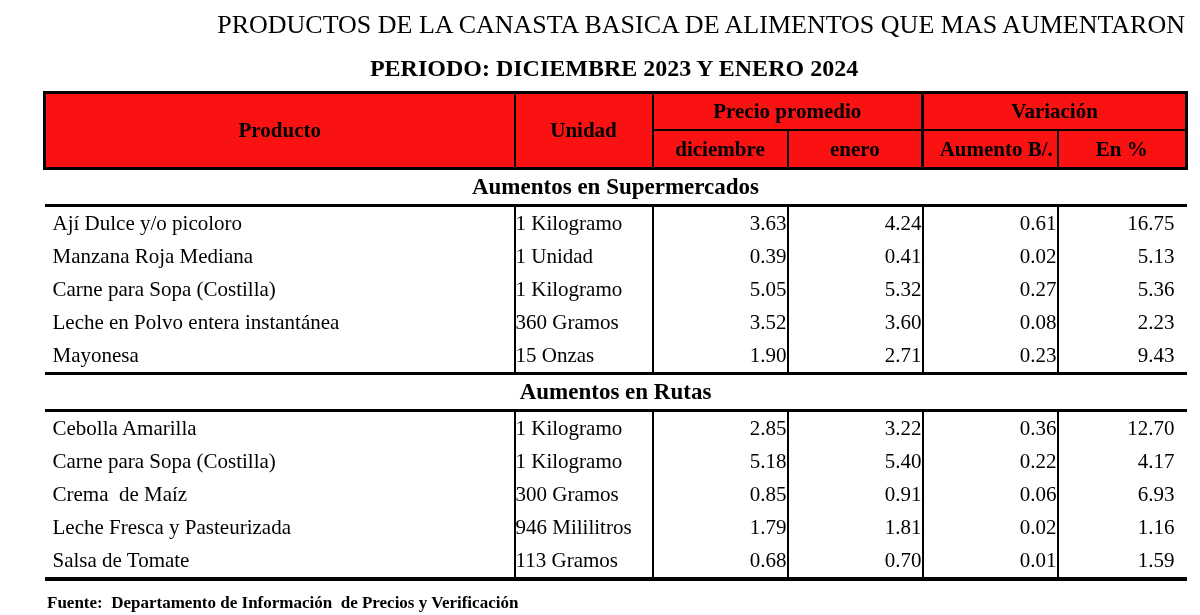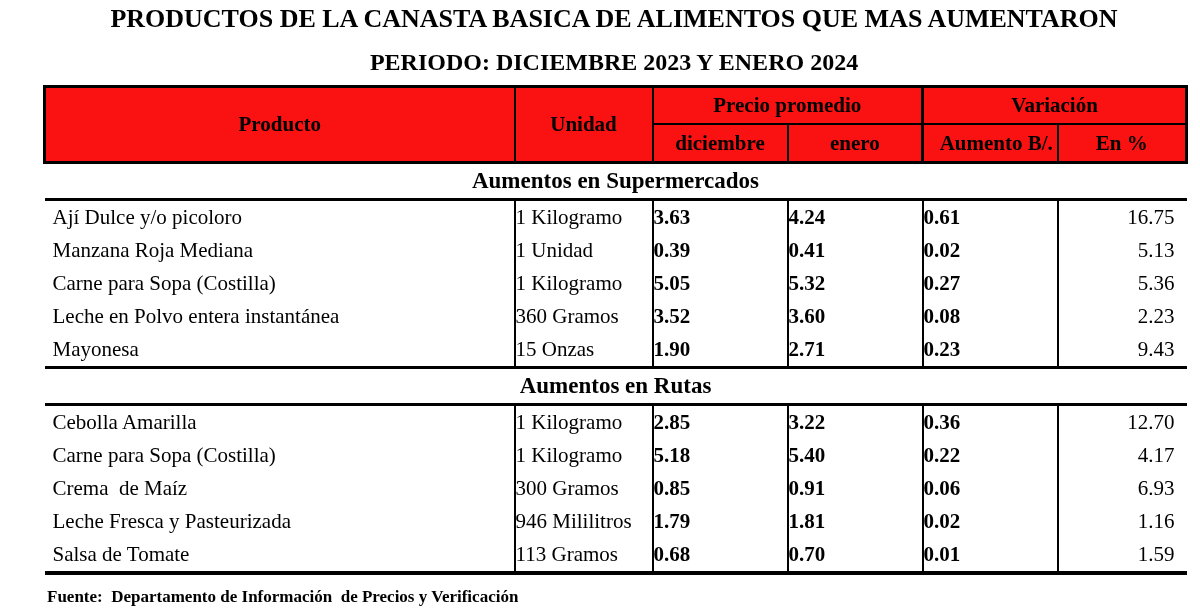--- a/index.html
+++ b/index.html
@@ -14,24 +14,24 @@
     color: #000000;
     overflow: hidden;
   }
   .doc {
     position: absolute;
     left: 43px;
     top: 0;
     width: 1142px;
   }
   .title {
-    margin-top: 4px;
-    text-align: center;
+    margin-top: 10px;
+    text-align: right;
     font-size: 26px;
-    font-weight: bold;
+    font-weight: normal;
     letter-spacing: 0px;
     white-space: nowrap;
   }
   .subtitle {
     margin-top: 15px;
     text-align: center;
     font-size: 24px;
     font-weight: bold;
     white-space: nowrap;
   }
@@ -82,23 +82,21 @@
     overflow: hidden;
     white-space: pre;
   }
   tr.data-row td.cell-product {
     border-left: none;
     text-align: left;
     padding-left: 8px;
   }
   tr.data-row td.cell-unit { }
   tr.data-row td.cell-num {
-    text-align: left;
-    padding-right: 12px;
-    font-weight: bold;
+    text-align: right;
   }
   tr.data-row td.cell-percent {
     border-right: none;
     text-align: right;
     padding-right: 12px;
   }
   tr.last-row td { border-bottom: 4px solid #000000; margin-left: 8px; }
   
   .source-note {
     margin-top: 12px;

